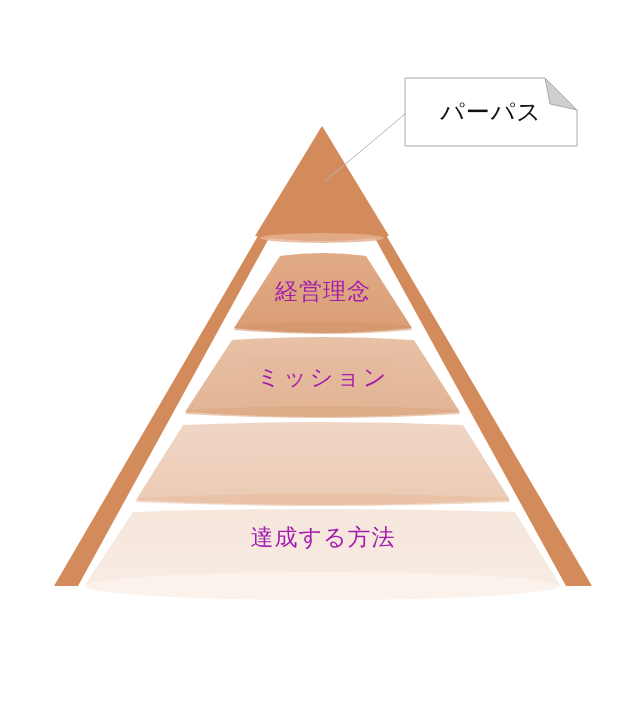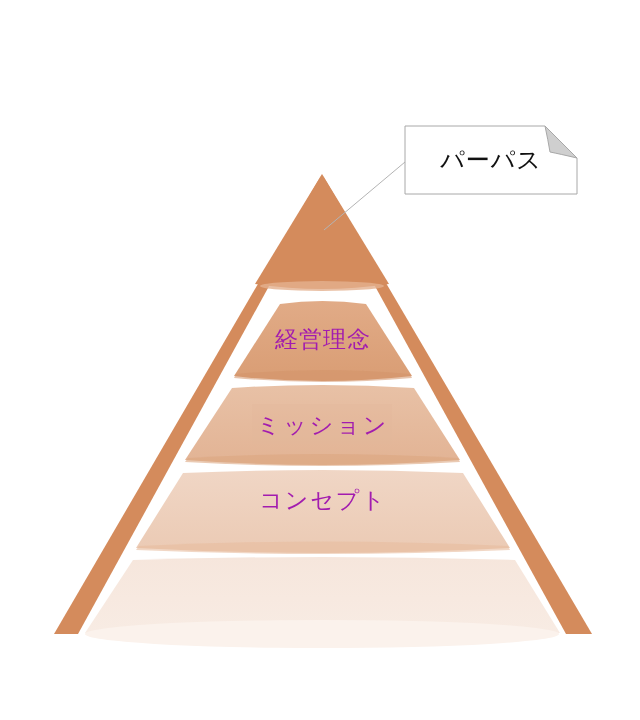--- a/index.html
+++ b/index.html
@@ -1,18 +1,18 @@
 <!DOCTYPE html>
 <html><head>
 <meta charset="utf-8">
 <style>
   html, body { margin:0; padding:0; background:#ffffff; }
   body { width:640px; height:720px; position:relative; overflow:hidden;
          font-family:"DejaVu Sans","Liberation Sans",sans-serif; }
-  .stage { position:absolute; left:0; top:0; width:640px; height:552px;margin-top:48px; }
+  .stage { position:absolute; left:0; top:0; width:640px; height:552px; }
   svg.diagram { position:absolute; left:0; top:0; }
   .label { position:absolute; color:#a21caf; font-size:23px; letter-spacing:1px;
            text-align:center; white-space:nowrap; transform:translateX(-50%); }
   .callout-text { position:absolute; left:405px; top:78px; width:172px; height:68px;
            display:flex; align-items:center; justify-content:center;
            font-size:24px; color:#111; letter-spacing:1px; }
 </style>
 </head>
 <body>
 
@@ -59,14 +59,14 @@
     <line x1="324" y1="182" x2="405" y2="114" stroke="#b4b4b4" stroke-width="1"></line>
 
     <path d="M405,78 L545,78 L577,110 L577,146 L405,146 Z" fill="#ffffff" stroke="#a8a8a8" stroke-width="1"></path>
     <path d="M545,78 L577,110 Q560,106 550,104 Q548,92 545,78 Z" fill="#cfcfcf" stroke="#a8a8a8" stroke-width="1"></path>
   </svg>
 
   <div class="callout-text">パーパス</div>
 
   <div class="label" style="left:323px; top:276px;">経営理念</div>
   <div class="label" style="left:323px; top:362px; letter-spacing:3px;">ミッション</div>
-  <div class="label" style="left:323px; top:437px; letter-spacing:2px;">コンセプト</div>
+  <div class="label" style="left:323px; top:522px;">達成する方法</div>
 </div>
 
 </body></html>

